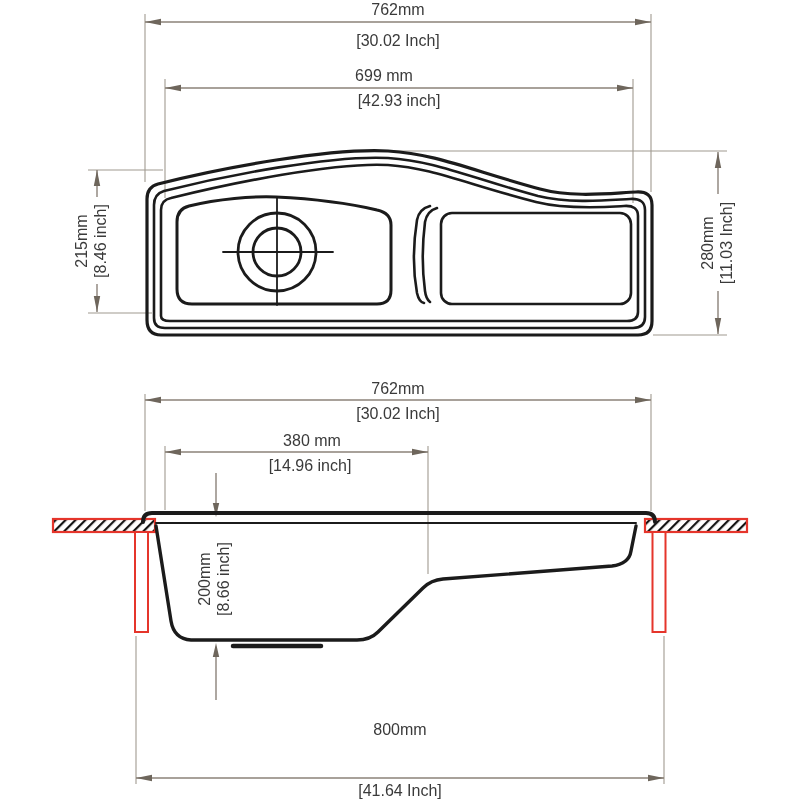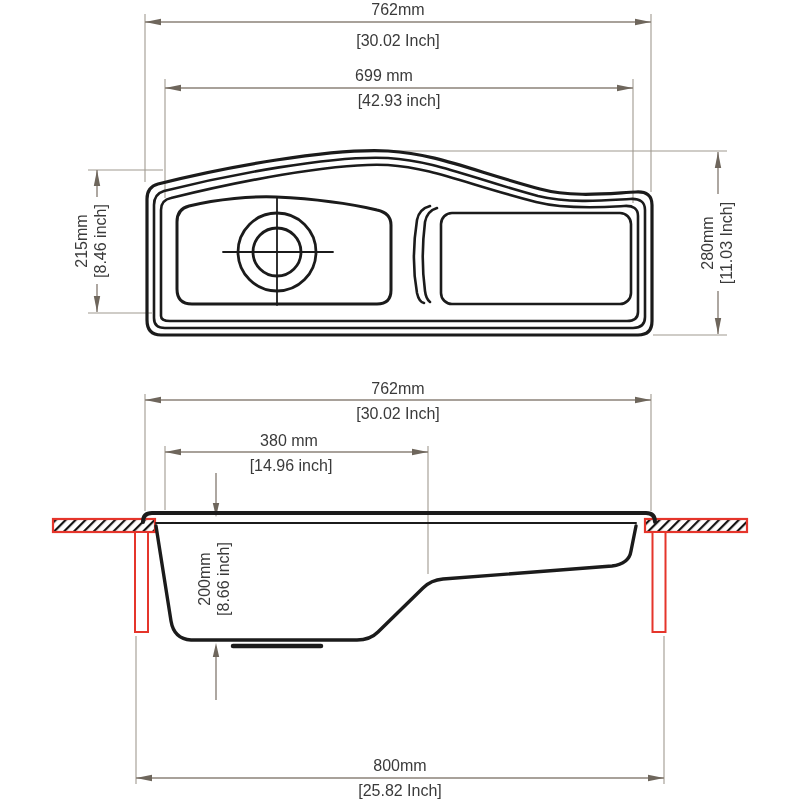--- a/index.html
+++ b/index.html
@@ -163,24 +163,24 @@
   </div>
 
   <div class="rot" style="left:717px;top:243px">
     <div>280mm</div>
     <div>[11.03 Inch]</div>
   </div>
 
   <div class="lbl" style="left:398px;top:389px">762mm</div>
   <div class="lbl" style="left:398px;top:414px">[30.02 Inch]</div>
 
-  <div class="lbl" style="left:289px;top:441px">380 mm</div>
-  <div class="lbl" style="left:291px;top:466px">[14.96 inch]</div>
+  <div class="lbl" style="left:312px;top:441px">380 mm</div>
+  <div class="lbl" style="left:310px;top:466px">[14.96 inch]</div>
 
   <div class="rot" style="left:214px;top:579px">
     <div>200mm</div>
     <div>[8.66 inch]</div>
   </div>
 
-  <div class="lbl" style="left:400px;top:766px">800mm</div>
-  <div class="lbl" style="left:400px;top:791px">[25.82 Inch]</div>
+  <div class="lbl" style="left:400px;top:730px">800mm</div>
+  <div class="lbl" style="left:400px;top:791px">[41.64 Inch]</div>
 
 </div>
 
 </body></html>

